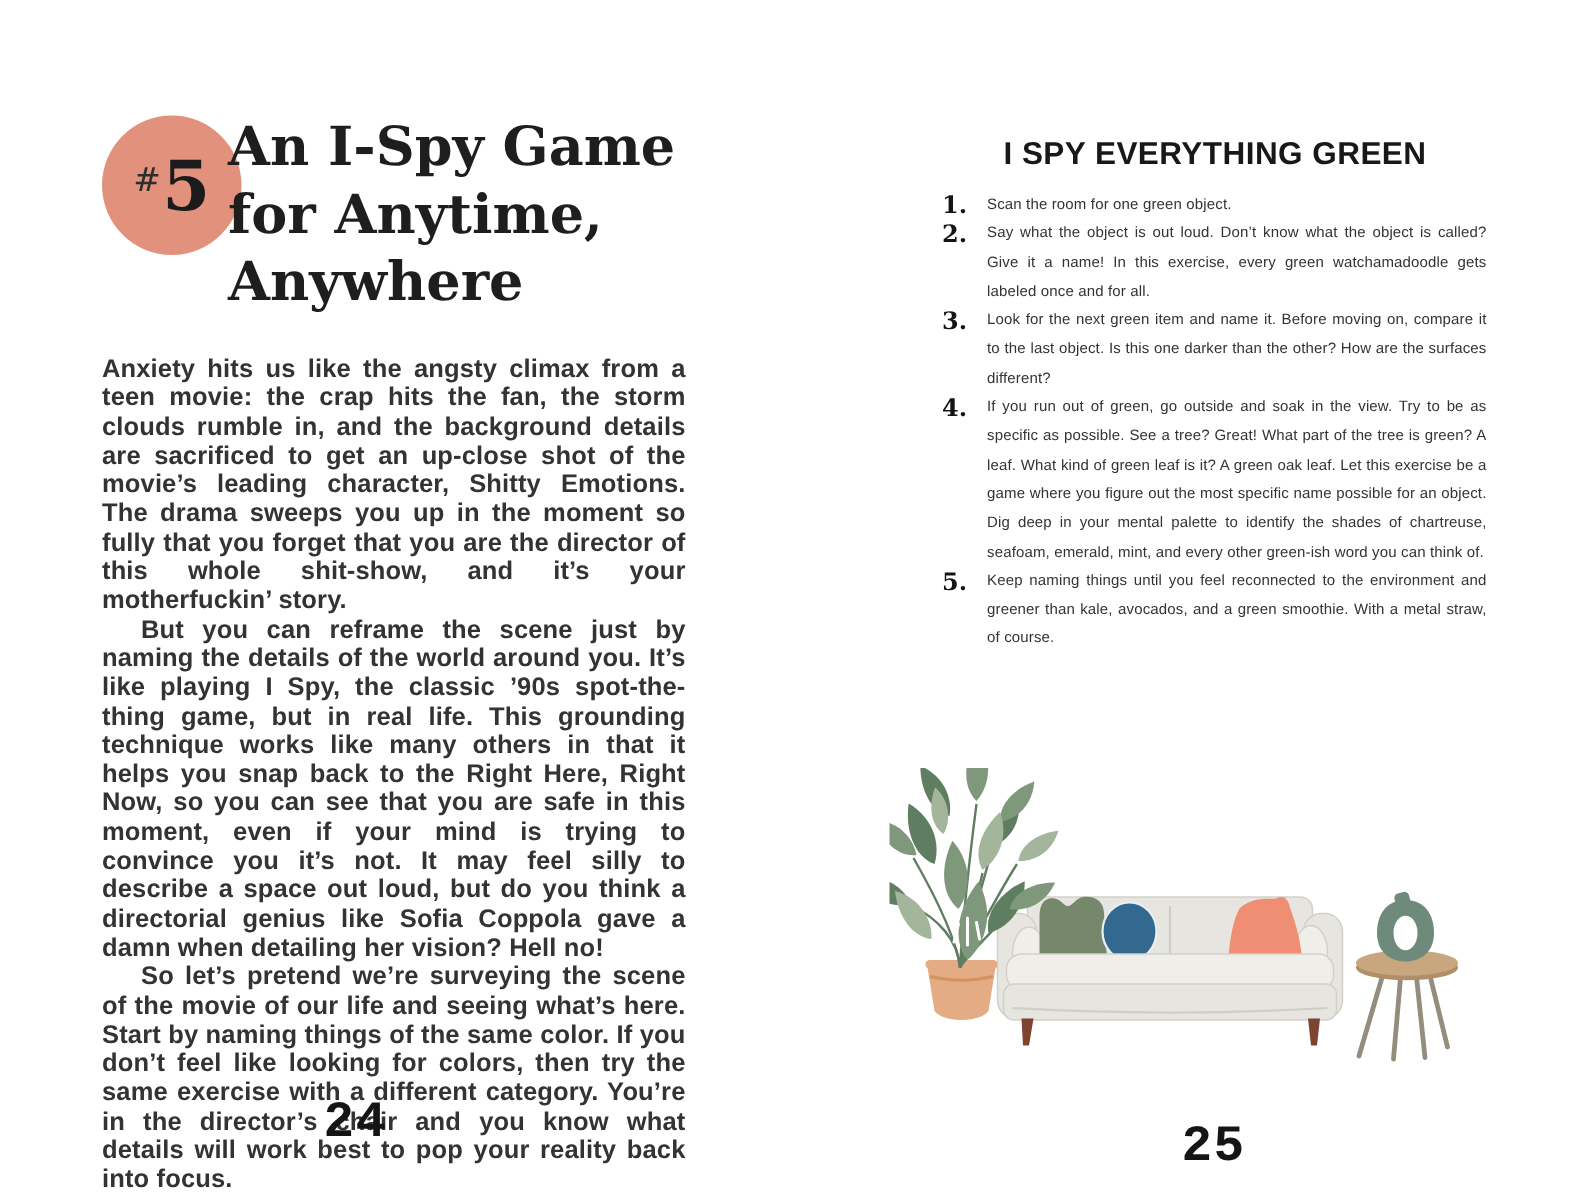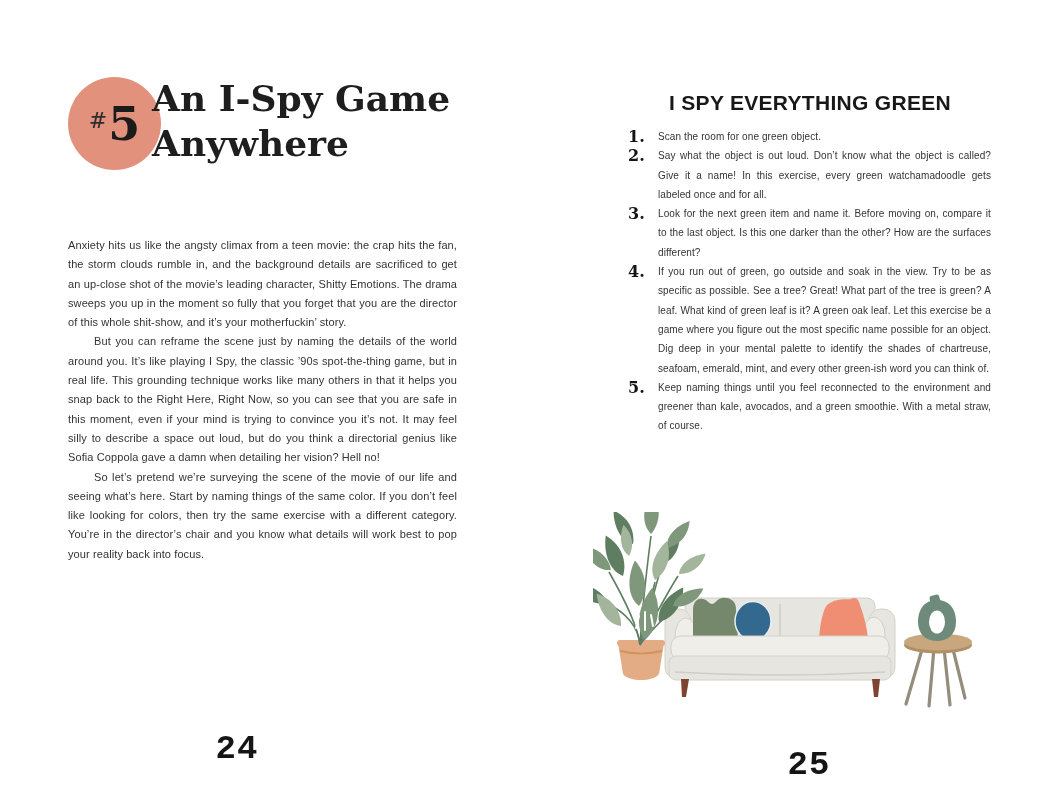--- a/index.html
+++ b/index.html
@@ -49,25 +49,26 @@
     font-weight: bold;
     font-size: 36px;
     line-height: 45px;
     letter-spacing: 0px;
     color: #1e1e1e;
   }
   .body-text {
     position: absolute;
     left: 68px; top: 236px;
     width: 389px;
-    font-size: 11px;
+    font-size: 17px;
     line-height: 19.3px;
     text-align: justify;
     letter-spacing: 0.1px;
     color: #333333;
+    font-weight: bold;
   }
   .body-text p + p { text-indent: 26px; }
 
   .page-num {
     position: absolute;
     top: 730px;
     width: 80px;
     text-align: center;
     font-family: Liberation Mono, monospace;
     font-weight: bold;
@@ -133,20 +134,21 @@
 
 <div class="spread">
 
   <div class="badge">
     <span class="hash">#</span>
     <span class="num">5</span>
   </div>
 
   <h1 class="chapter-title">
     <span style="display:block">An I-Spy Game</span>
+    <span style="display:block">for Anytime,</span>
     <span style="display:block">Anywhere</span>
   </h1>
 
   <div class="body-text">
     <p>Anxiety hits us like the angsty climax from a teen movie: the crap hits the fan, the storm clouds rumble in, and the background details are sacrificed to get an up-close shot of the movie’s leading character, Shitty Emotions. The drama sweeps you up in the moment so fully that you forget that you are the director of this whole shit-show, and it’s your motherfuckin’ story.</p>
     <p>But you can reframe the scene just by naming the details of the world around you. It’s like playing I Spy, the classic ’90s spot-the-thing game, but in real life. This grounding technique works like many others in that it helps you snap back to the Right Here, Right Now, so you can see that you are safe in this moment, even if your mind is trying to convince you it’s not. It may feel silly to describe a space out loud, but do you think a directorial genius like Sofia Coppola gave a damn when detailing her vision? Hell no!</p>
     <p>So let’s pretend we’re surveying the scene of the movie of our life and seeing what’s here. Start by naming things of the same color. If you don’t feel like looking for colors, then try the same exercise with a different category. You’re in the director’s chair and you know what details will work best to pop your reality back into focus.</p>
   </div>
 
   <div class="page-num left">24</div>

